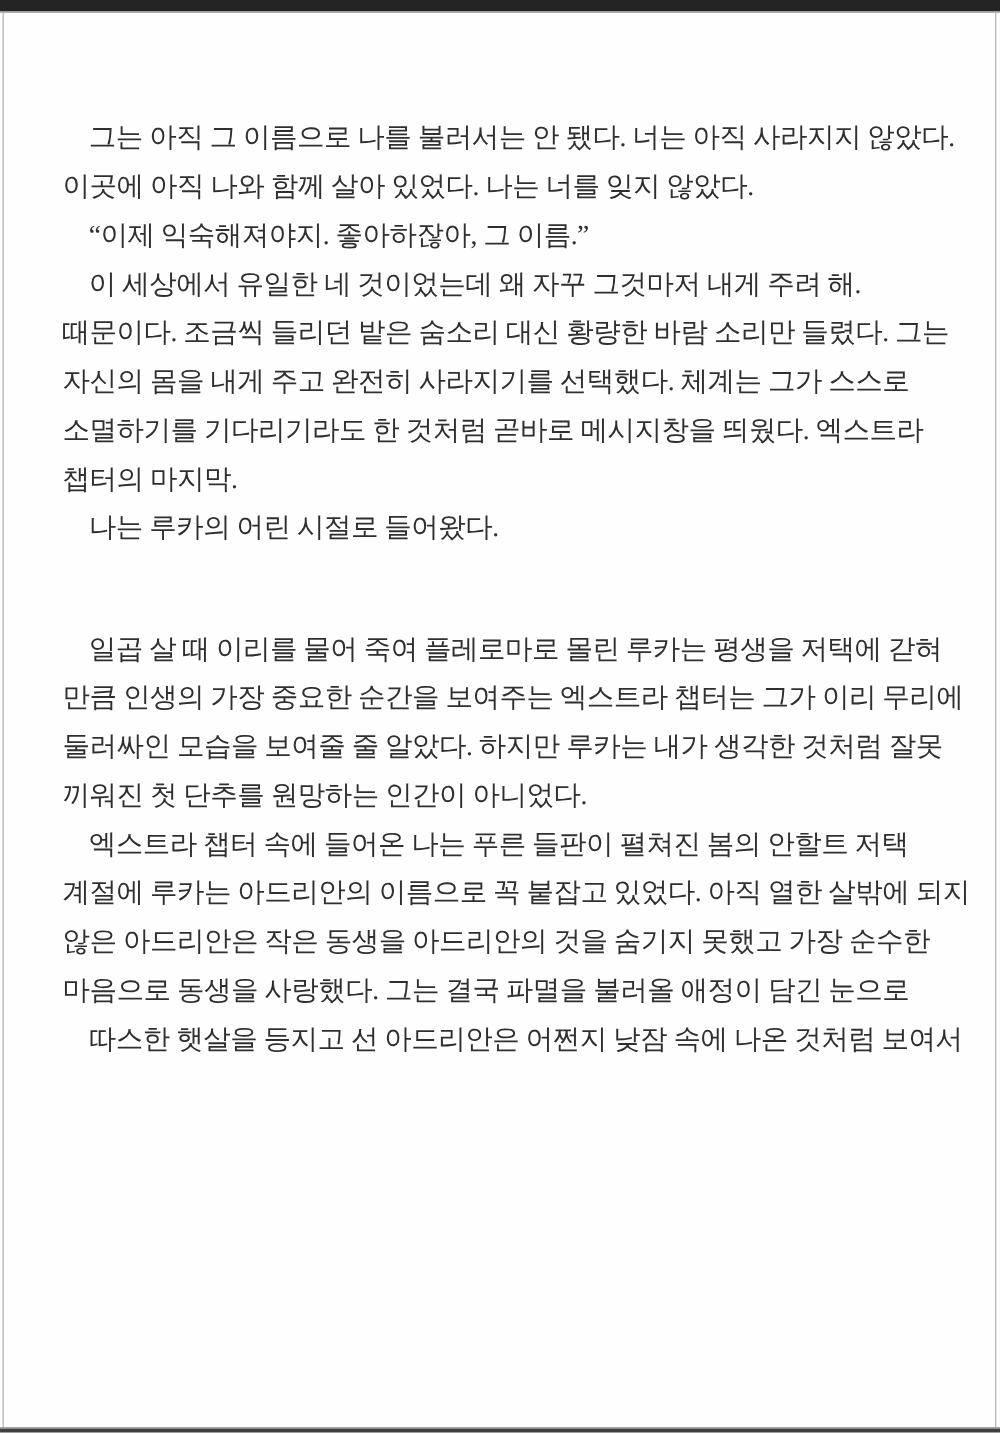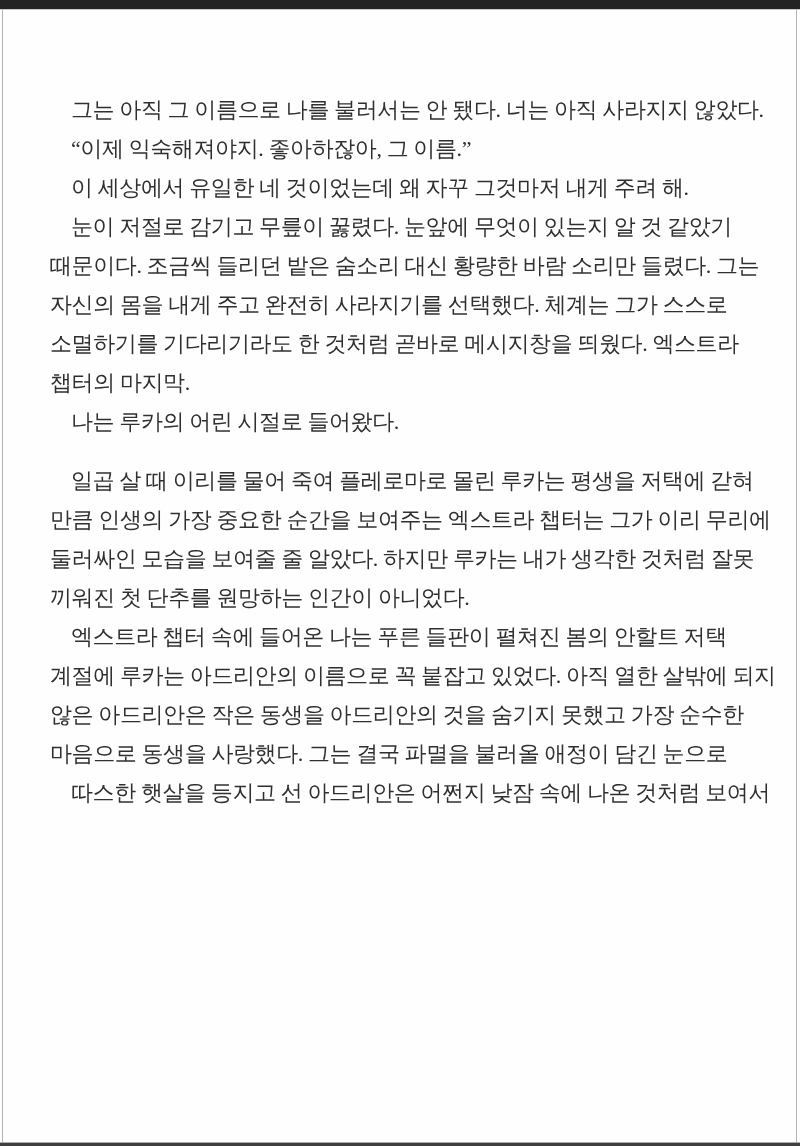--- a/index.html
+++ b/index.html
@@ -47,21 +47,21 @@
   }
   .content {
     position: absolute;
     left: 50px;
     top: 90px;
     width: 712px;
     color: var(--text-color, #2f2f2f);
     font-size: 22px;
   }
   .text-block + .text-block {
-    margin-top: 20px;
+    margin-top: 58px;
   }
   .text-line {
     height: 39px;
     line-height: 39px;
     white-space: pre;
     letter-spacing: -0.4px;
   }
   .text-line.indent {
     padding-left: 21px;
   }
@@ -71,23 +71,23 @@
 
 <div class="viewer">
   <div class="top-bar"></div>
   <div class="edge-line left"></div>
   <div class="edge-line right"></div>
   <div class="bottom-bar"></div>
 
   <div class="content">
     <div class="text-block">
         <div class="text-line indent">그는 아직 그 이름으로 나를 불러서는 안 됐다. 너는 아직 사라지지 않았다.</div>
+        <div class="text-line">이곳에 아직 나와 함께 살아 있었다. 나는 너를 잊지 않았다.</div>
         <div class="text-line indent">“이제 익숙해져야지. 좋아하잖아, 그 이름.”</div>
         <div class="text-line indent">이 세상에서 유일한 네 것이었는데 왜 자꾸 그것마저 내게 주려 해.</div>
-        <div class="text-line indent">눈이 저절로 감기고 무릎이 꿇렸다. 눈앞에 무엇이 있는지 알 것 같았기</div>
         <div class="text-line">때문이다. 조금씩 들리던 밭은 숨소리 대신 황량한 바람 소리만 들렸다. 그는</div>
         <div class="text-line">자신의 몸을 내게 주고 완전히 사라지기를 선택했다. 체계는 그가 스스로</div>
         <div class="text-line">소멸하기를 기다리기라도 한 것처럼 곧바로 메시지창을 띄웠다. 엑스트라</div>
         <div class="text-line">챕터의 마지막.</div>
         <div class="text-line indent">나는 루카의 어린 시절로 들어왔다.</div>
       </div>
     <div class="text-block">
         <div class="text-line indent">일곱 살 때 이리를 물어 죽여 플레로마로 몰린 루카는 평생을 저택에 갇혀</div>
         <div class="text-line">만큼 인생의 가장 중요한 순간을 보여주는 엑스트라 챕터는 그가 이리 무리에</div>
         <div class="text-line">둘러싸인 모습을 보여줄 줄 알았다. 하지만 루카는 내가 생각한 것처럼 잘못</div>

